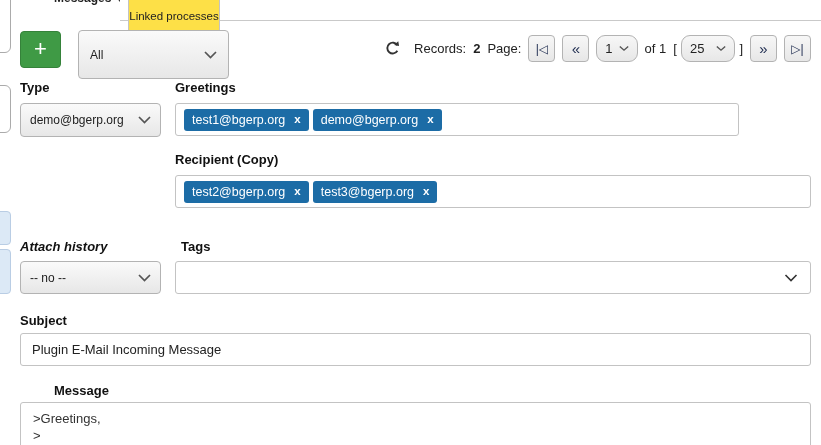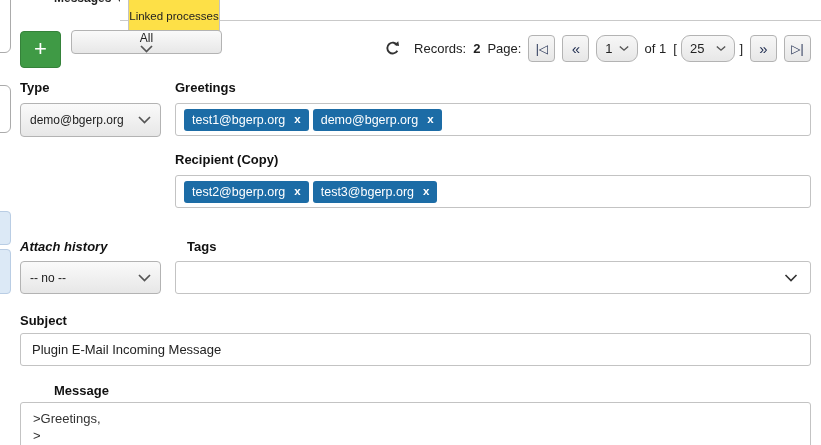--- a/index.html
+++ b/index.html
@@ -81,21 +81,21 @@
           <path d="M9.6 4.6 L14.2 5.6 L13.4 1.2 Z" fill="#333"></path>
         </svg>
       </span>
     </span>
   </div>
   <div class="tab-inactive">
     <span>Linked processes</span>
   </div>
 
   <div class="add-btn">+</div>
-  <div class="select abs" style="left:71px; top:30px; width:151px; height:24px;flex-direction:column;">
+  <div class="select abs" style="left:78px; top:30px; width:151px; height:49px;">
     <span>All</span>
     <span>
       <svg width="13" height="8" viewBox="0 0 13 8">
           <polyline points="1,1 6.5,6.5 12,1" fill="none" stroke="#555" stroke-width="1.7"></polyline>
         </svg>
     </span>
   </div>
 
   <div class="pagbar">
     <span style="margin-right:6px;">
@@ -136,21 +136,21 @@
   <div class="select abs" style="left:20px; top:103px; width:141px; height:33px; padding:16px 9px;">
     <span>demo@bgerp.org</span>
     <span>
       <svg width="13" height="8" viewBox="0 0 13 8">
           <polyline points="1,1 6.5,6.5 12,1" fill="none" stroke="#555" stroke-width="1.7"></polyline>
         </svg>
     </span>
   </div>
 
   <div class="label" style="left:175px; top:80px;">Greetings</div>
-  <div class="inputbox chipfield" style="left:175px; top:103px; width:636px; height:33px;">
+  <div class="inputbox chipfield" style="left:175px; top:103px; width:564px; height:33px;">
     <span class="chip">
       <span>test1@bgerp.org</span>
       <span class="x">x</span>
     </span>
     <span class="chip">
       <span>demo@bgerp.org</span>
       <span class="x">x</span>
     </span>
   </div>
 
@@ -169,21 +169,21 @@
   <div class="label" style="left:20px; top:239px;font-style:italic;">Attach history</div>
   <div class="select abs" style="left:20px; top:261px; width:141px; height:33px; padding:8px 9px;">
     <span>-- no --</span>
     <span>
       <svg width="13" height="8" viewBox="0 0 13 8">
           <polyline points="1,1 6.5,6.5 12,1" fill="none" stroke="#555" stroke-width="1.7"></polyline>
         </svg>
     </span>
   </div>
 
-  <div class="label" style="left:187px; top:239px;">Tags</div>
+  <div class="label" style="left:181px; top:239px;">Tags</div>
   <div class="inputbox combo" style="left:175px; top:261px; width:636px; height:33px;">
     <span></span>
     <span>
       <svg width="14" height="8" viewBox="0 0 13 8">
           <polyline points="1,1 6.5,6.5 12,1" fill="none" stroke="#333" stroke-width="1.6"></polyline>
         </svg>
     </span>
   </div>
 
   <div class="label" style="left:20px; top:313px;">Subject</div>

